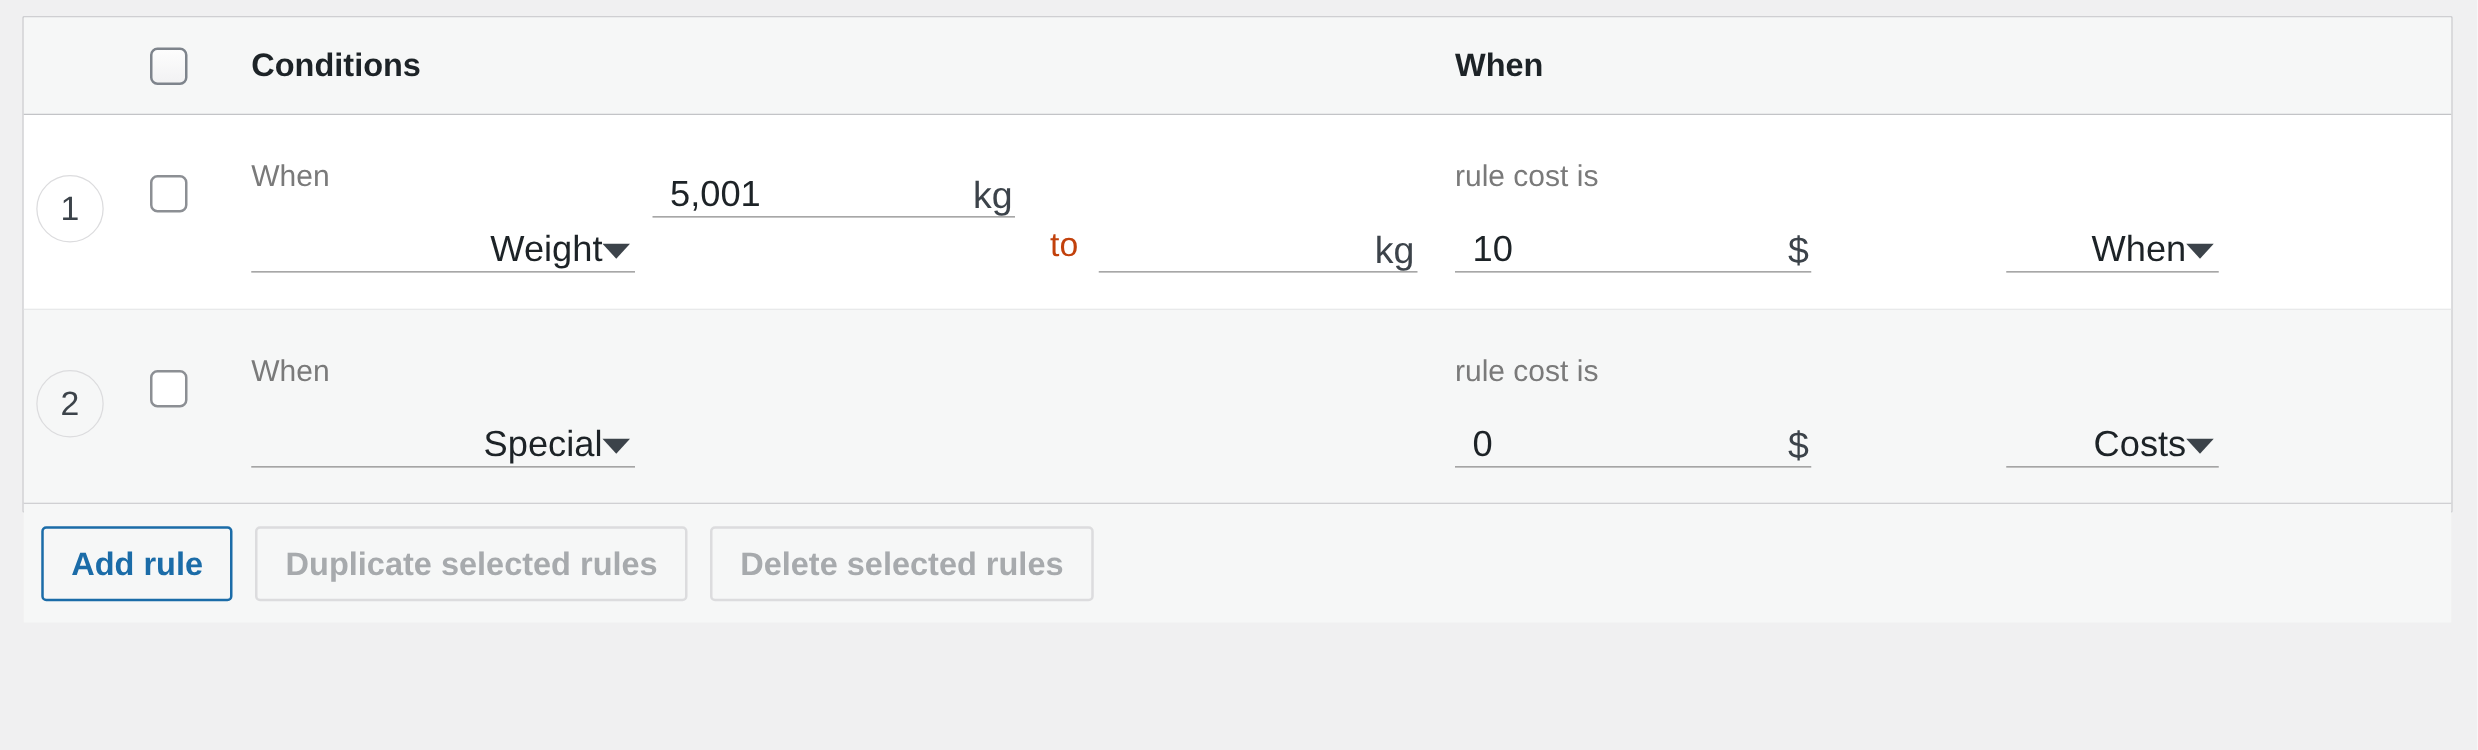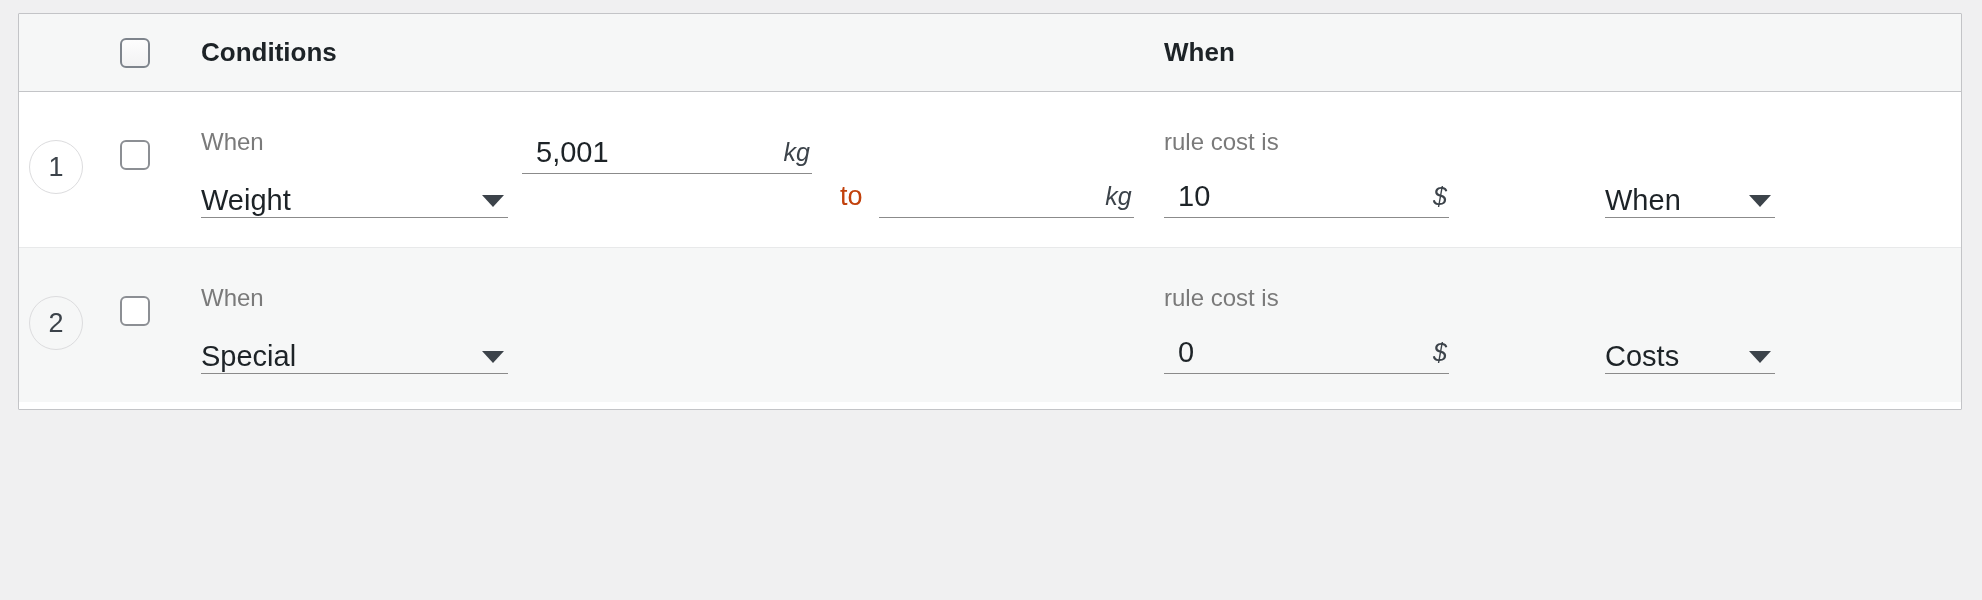--- a/index.html
+++ b/index.html
@@ -103,21 +103,21 @@
     margin-bottom: 20px;
     white-space: nowrap;
   }
   .flabel.ghost { visibility: hidden; }
 
   
   .sel {
     position: relative;
     display: flex;
     align-items: flex-end;
-    justify-content: space-between;
+    justify-content: flex-end;
     border-bottom: 1px solid #8b8b8b;
     height: 44px;
     box-sizing: border-box;
     cursor: pointer;
     padding-right: 4px;
   }
   .sel .val {
     font-size: 29px;
     color: #1d2327;
     line-height: 34px;
@@ -127,38 +127,37 @@
     border-left: 11px solid transparent;
     border-right: 11px solid transparent;
     border-top: 12px solid #3c434a;
     margin-bottom: 10px;
     flex: none;
   }
 
   
   .inp {
     display: flex;
-    align-items: center;
+    align-items: flex-end;
     justify-content: space-between;
     border-bottom: 1px solid #8b8b8b;
     height: 44px;
     box-sizing: border-box;
     cursor: text;
     padding: 0 2px 0 14px;
   }
   .inp .val {
     font-size: 29px;
     color: #1d2327;
     line-height: 34px;
   }
   .inp .unit {
-    font-size: 25px;
+    font-size: 30px;
     color: #3c434a;
     line-height: 32px;
-    font-style: italic;
   }
 
   .to-wrap { display: flex; align-items: flex-end; gap: 0; }
   .to-word {
     font-size: 27px;
     color: #c2410c;
     line-height: 44px;
     margin-right: 16px;
     white-space: nowrap;
   }
@@ -303,14 +302,19 @@
 
     <div class="col-action">
       <div class="flabel ghost">&nbsp;</div>
       <div class="sel w-action">
         <span class="val">Costs</span>
         <span class="caret"></span>
       </div>
     </div>
   </div>
 
+  <div class="footer">
+    <button class="btn primary">Add rule</button>
+    <button class="btn disabled">Duplicate selected rules</button>
+    <button class="btn disabled">Delete selected rules</button>
+  </div>
 
 </div>
 
 </body></html>

